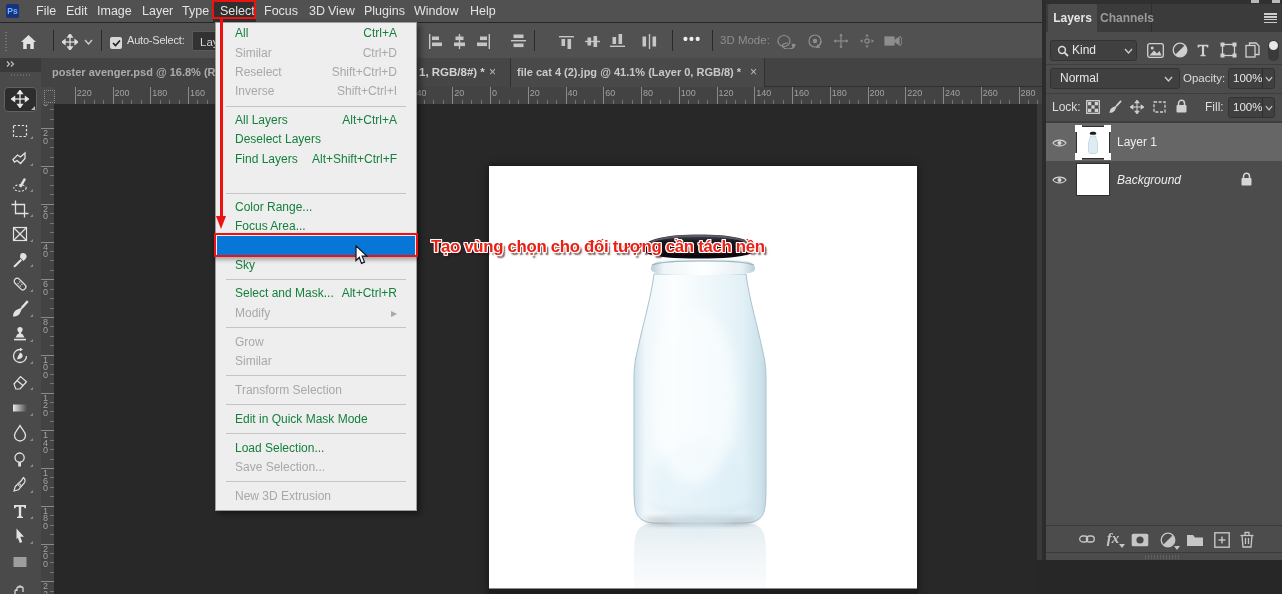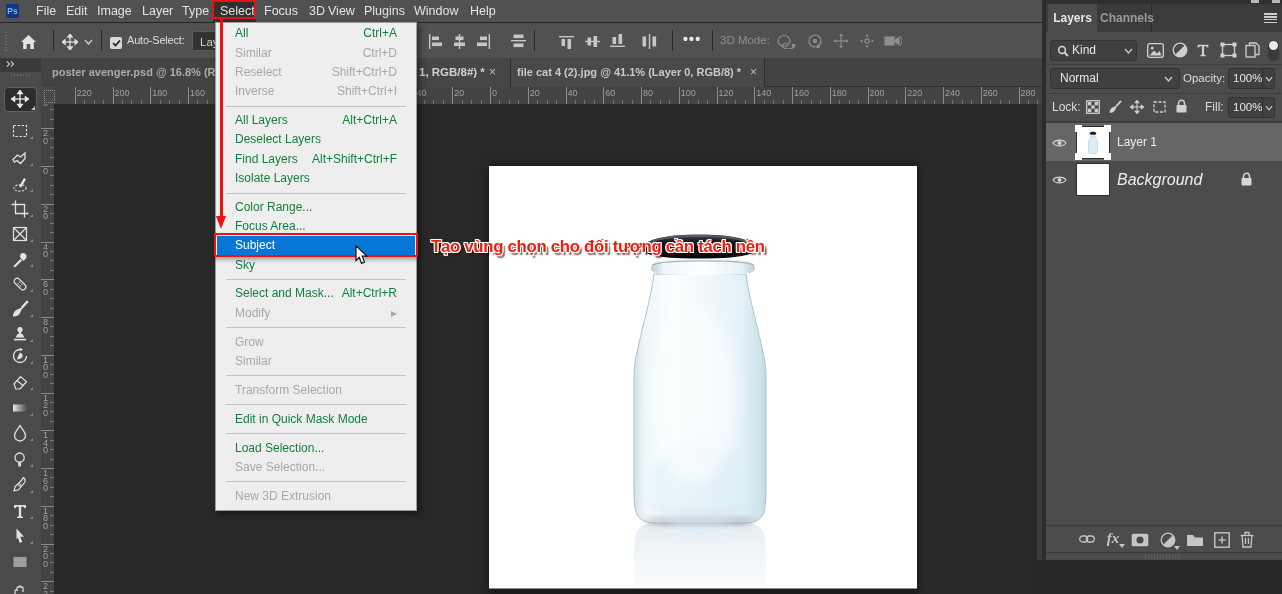--- a/index.html
+++ b/index.html
@@ -680,21 +680,21 @@
 <div class="a" style="left:1075px;top:125px;width:7px;height:7px;border-left:2px solid #ffffff;border-top:2px solid #ffffff;box-sizing:border-box;z-index:3"></div>
 <div class="a" style="left:1104px;top:125px;width:7px;height:7px;border-right:2px solid #ffffff;border-top:2px solid #ffffff;box-sizing:border-box;z-index:3"></div>
 <div class="a" style="left:1075px;top:153px;width:7px;height:7px;border-left:2px solid #ffffff;border-bottom:2px solid #ffffff;box-sizing:border-box;z-index:3"></div>
 <div class="a" style="left:1104px;top:153px;width:7px;height:7px;border-right:2px solid #ffffff;border-bottom:2px solid #ffffff;box-sizing:border-box;z-index:3"></div>
 <div class="a" style="left:1117px;top:123px;height:38px;line-height:38px;font-size:12px;color:#ededed">Layer 1</div>
 <svg class="a" style="left:1052px;top:175px" width="15" height="10" viewBox="0 0 15 10">
     <path d="M1 5 C3.5 1.2 11.5 1.2 14 5 C11.5 8.8 3.5 8.8 1 5Z" fill="none" stroke="#d6d6d6" stroke-width="1.2"></path>
     <circle cx="7.5" cy="5" r="2" fill="#d6d6d6"></circle>
   </svg>
 <div class="a" style="left:1077px;top:164px;width:32px;height:31px;background:#ffffff;outline:1px solid #2e2e2e"></div>
-<div class="a" style="left:1117px;top:161px;height:38px;line-height:38px;font-size:16px;color:#ededed;font-style:italic">Background</div>
+<div class="a" style="left:1117px;top:161px;height:38px;line-height:38px;font-size:12px;color:#ededed;font-style:italic">Background</div>
 <svg class="a" style="left:1240px;top:172px" width="13" height="15" viewBox="0 0 13 15">
     <path d="M3.5 6 L3.5 4.5 A3 3.2 0 0 1 9.5 4.5 L9.5 6" fill="none" stroke="#d6d6d6" stroke-width="1.5"></path>
     <rect x="1.5" y="6" width="10" height="7.5" rx="1" fill="#d6d6d6"></rect>
   </svg>
 <div class="a" style="left:1046px;top:525px;width:236px;height:1px;background:#3a3a3a"></div>
 <svg class="a" style="left:1079px;top:534px" width="16" height="10" viewBox="0 0 16 10">
     <g fill="none" stroke="#c6c6c6" stroke-width="1.3">
       <rect x="0.7" y="2" width="8" height="6" rx="3"></rect>
       <rect x="7.3" y="2" width="8" height="6" rx="3"></rect>
     </g>
@@ -755,34 +755,28 @@
       <span class="lab">All Layers</span>
       <span class="sc">Alt+Ctrl+A</span>
     </div>
     <div class="mi" style="top:107.3px">
       <span class="lab">Deselect Layers</span>
     </div>
     <div class="mi" style="top:126.6px">
       <span class="lab">Find Layers</span>
       <span class="sc">Alt+Shift+Ctrl+F</span>
     </div>
-    <div class="mi" style="top:145.9px">
-      <span class="lab">Isolate Layers</span>
-    </div>
     <div class="msep" style="top:169.5px"></div>
     <div class="mi" style="top:174.8px">
       <span class="lab">Color Range...</span>
     </div>
     <div class="mi" style="top:194.0px">
       <span class="lab">Focus Area...</span>
     </div>
     <div class="a" style="left:1px;top:213.3px;width:198px;height:19px;background:#0677d6"></div>
-    <div class="mi" style="top:213.3px;color:#ffffff">
-      <span class="lab">Subject</span>
-    </div>
     <div class="mi" style="top:232.6px">
       <span class="lab">Sky</span>
     </div>
     <div class="msep" style="top:256.1px"></div>
     <div class="mi" style="top:261.4px">
       <span class="lab">Select and Mask...</span>
       <span class="sc">Alt+Ctrl+R</span>
     </div>
     <div class="mi dis" style="top:280.7px">
       <span class="lab">Modify</span>

